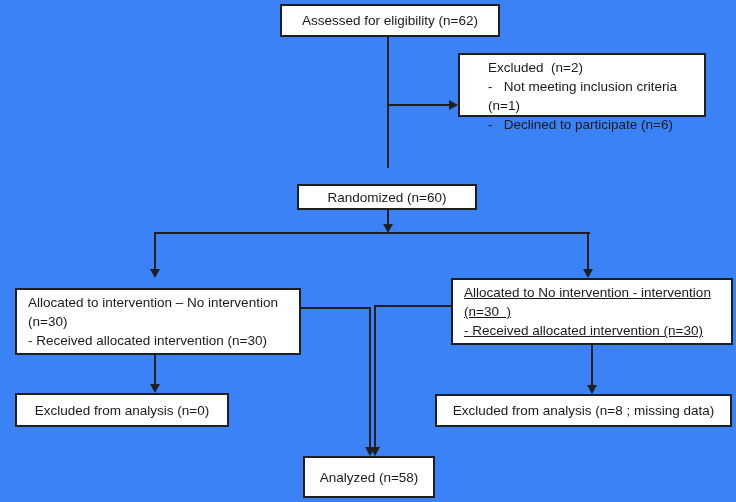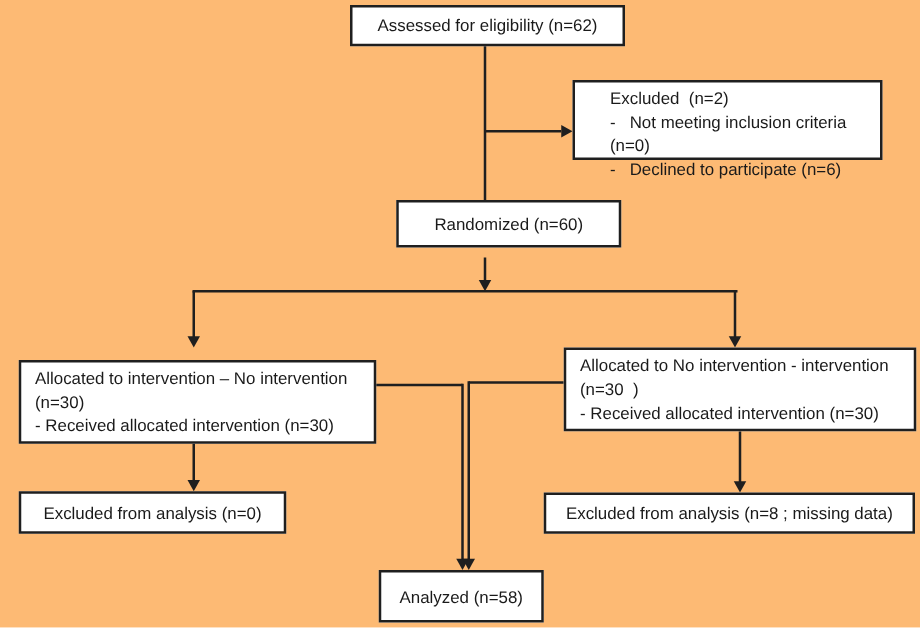--- a/index.html
+++ b/index.html
@@ -1,20 +1,20 @@
 <!DOCTYPE html>
 <html><head>
 <meta charset="utf-8">
 <style>
   html, body { margin:0; padding:0; background:#ffffff; }
   .canvas {
     position: relative;
     width: 736px;
     height: 502px;
-    background: #fdba74;
+    background: #3b82f6;
     font-family: "Liberation Sans", sans-serif;
     font-size: 13.5px;
     color: #1a1a1a;
     overflow: hidden;
   }
   .box {
     position: absolute;
     box-sizing: border-box;
     border: 2px solid #1f1f1f;
     background: #ffffff;
@@ -38,24 +38,24 @@
     border-top: 9px solid #1f1f1f;
   }
   .arr.right {
     border-top: 5px solid transparent;
     border-bottom: 5px solid transparent;
     border-left: 9px solid #1f1f1f;
   }
 
   
   #box-assessed        { left:280px; top:4px;   width:220px; height:33px; }
-  #box-excluded-top    { left:458px; top:64px;  width:248px; height:64px;padding-left:28px; }
-  #box-randomized      { left:297px; top:160px; width:180px; height:38px;margin-left:20px; }
+  #box-excluded-top    { left:458px; top:53px;  width:248px; height:64px;padding-left:28px; }
+  #box-randomized      { left:297px; top:184px; width:180px; height:26px; }
   #box-alloc-left      { left:15px;  top:288px; width:286px; height:67px; }
-  #box-alloc-right     { left:451px; top:278px; width:282px; height:67px; }
+  #box-alloc-right     { left:451px; top:278px; width:282px; height:67px;text-decoration:underline; }
   #box-excluded-left   { left:3px;   top:393px; width:214px; height:34px;margin-left:12px; }
   #box-excluded-right  { left:435px; top:394px; width:297px; height:33px; }
   #box-analyzed        { left:303px; top:456px; width:132px; height:42px; }
 
   
   #v-assessed-randomized { left:387px; top:36px;  width:2px;  height:132px; }
   #h-branch-excluded     { left:388px; top:104px; width:61px; height:2px; }
   #v-randomized-split    { left:387px; top:206px; width:2px;  height:19px; }
   #h-split               { left:154px; top:232px; width:436px;height:2px; }
   #v-split-left          { left:154px; top:233px; width:2px;  height:37px; }
@@ -103,21 +103,21 @@
   <div class="arr down" id="a-excluded-right"></div>
   <div class="arr down" id="a-analyzed-left"></div>
   <div class="arr down" id="a-analyzed-right"></div>
 
   <div class="box center" id="box-assessed">
     <span>Assessed for eligibility (n=62)</span>
   </div>
 
   <div class="box leftalign" id="box-excluded-top">
     <div class="prewrap">Excluded  (n=2)</div>
-    <div class="prewrap">-   Not meeting inclusion criteria (n=0)</div>
+    <div class="prewrap">-   Not meeting inclusion criteria (n=1)</div>
     <div class="prewrap">-   Declined to participate (n=6)</div>
   </div>
 
   <div class="box center" id="box-randomized">
     <span>Randomized (n=60)</span>
   </div>
 
   <div class="box leftalign" id="box-alloc-left">
     <div class="prewrap">Allocated to intervention – No intervention
 (n=30)</div>

